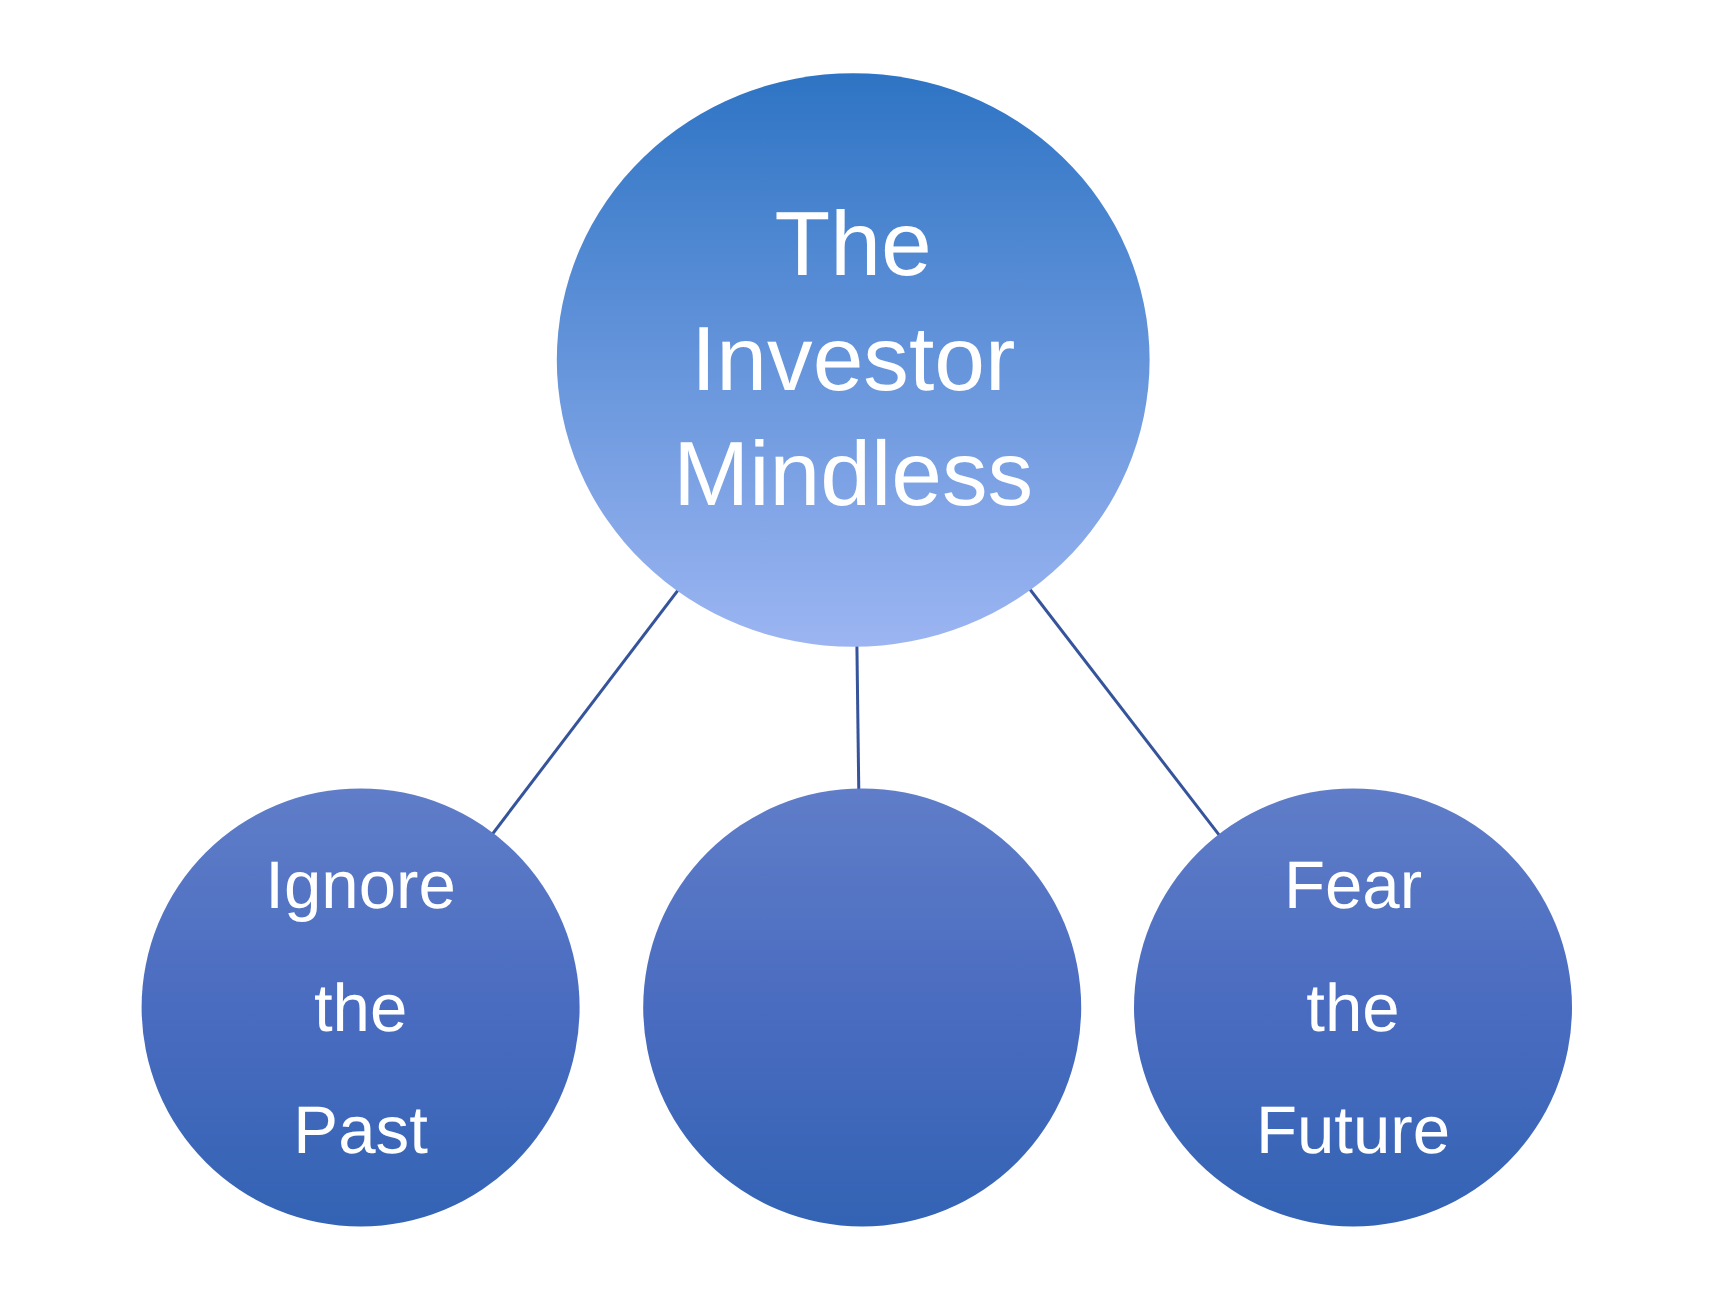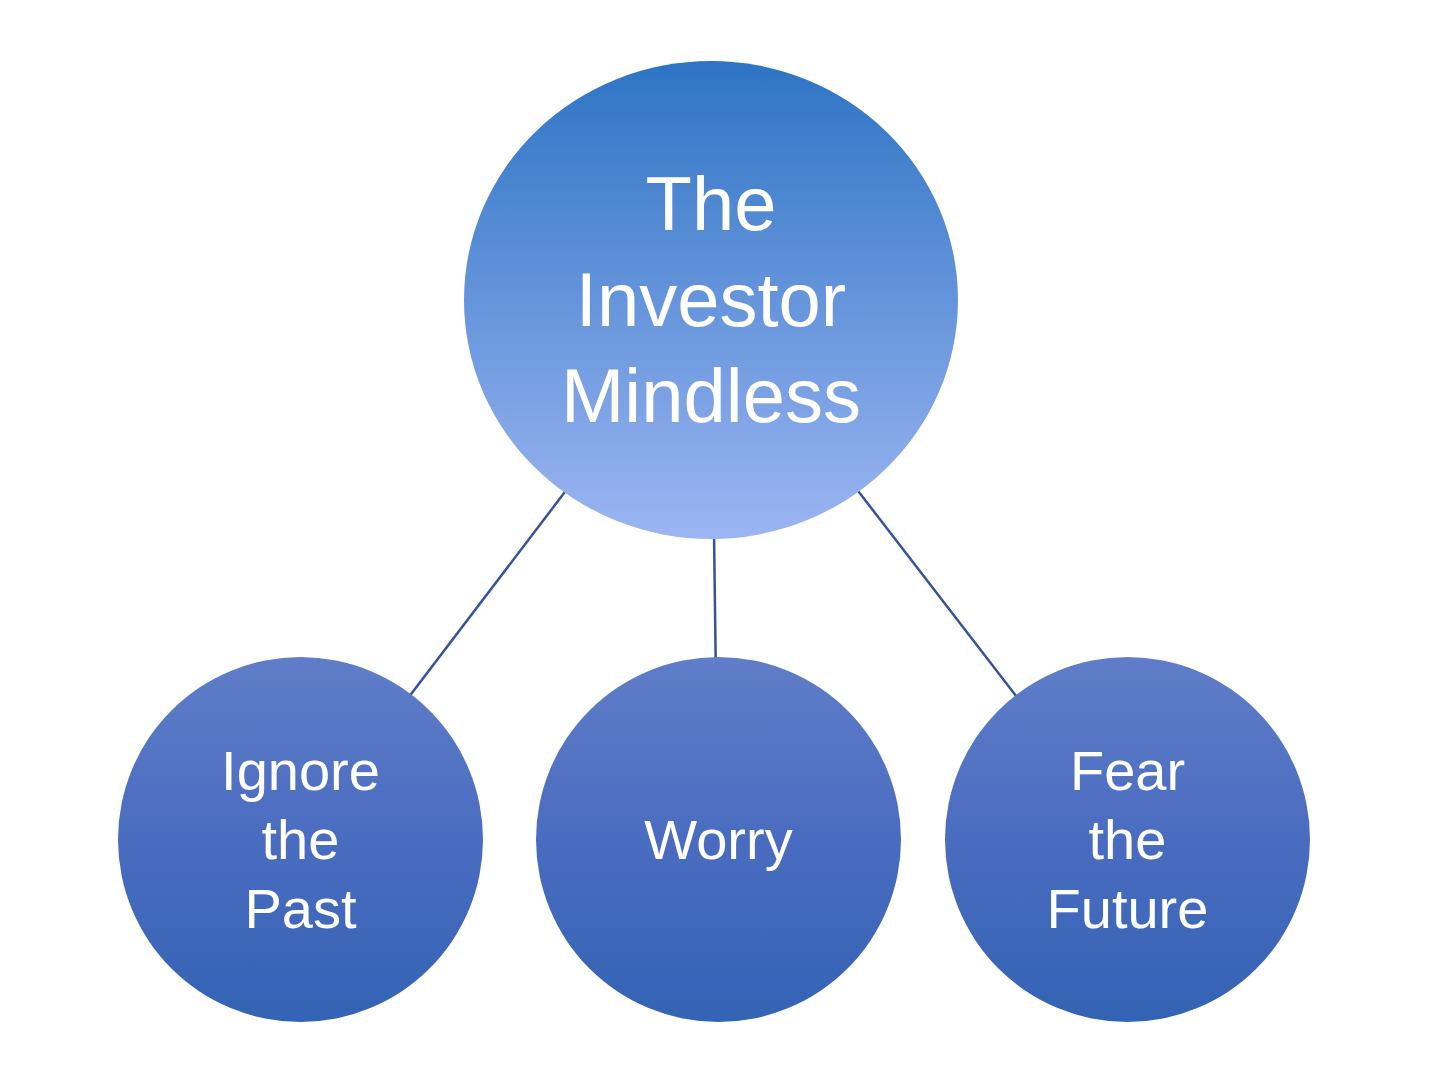--- a/index.html
+++ b/index.html
@@ -41,20 +41,21 @@
     height: 478px;
     font-size: 76px;
     line-height: 96px;
   }
   .child-node {
     top: 657px;
     width: 365px;
     height: 365px;
     font-size: 56px;
     line-height: 69px;
+    gap: 33px;
   }
   .child-node.pos-0 { left: 118px; }
   .child-node.pos-1 { left: 536px; }
   .child-node.pos-2 { left: 945px; }
   .node-line {
     white-space: nowrap;
   }
 </style>
 </head>
 <body>
@@ -73,21 +74,20 @@
     <div class="node-line">Mindless</div>
   </div>
 
   <div class="node child-node pos-0" style="background-image: linear-gradient(rgb(95, 125, 200), rgb(74, 108, 192), rgb(51, 99, 180)); color: rgb(255, 255, 255);">
     <div class="node-line">Ignore</div>
     <div class="node-line">the</div>
     <div class="node-line">Past</div>
   </div>
 
   <div class="node child-node pos-1" style="background-image: linear-gradient(rgb(95, 125, 200), rgb(74, 108, 192), rgb(51, 99, 180)); color: rgb(255, 255, 255);">
-    <div class="node-line">Worry</div>
   </div>
 
   <div class="node child-node pos-2" style="background-image: linear-gradient(rgb(95, 125, 200), rgb(74, 108, 192), rgb(51, 99, 180)); color: rgb(255, 255, 255); text-align: center;">
     <div class="node-line">Fear</div>
     <div class="node-line">the</div>
     <div class="node-line">Future</div>
   </div>
 
 </div>
 

